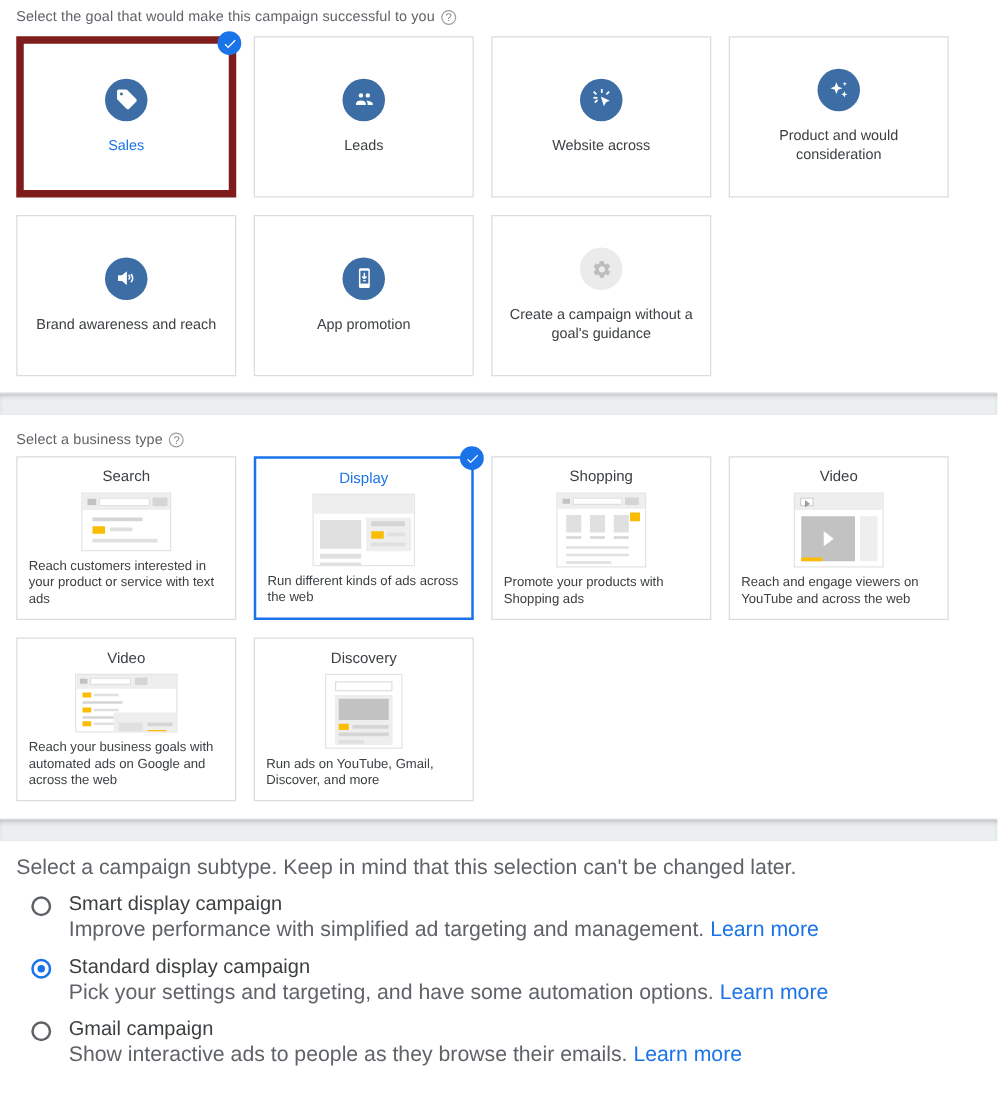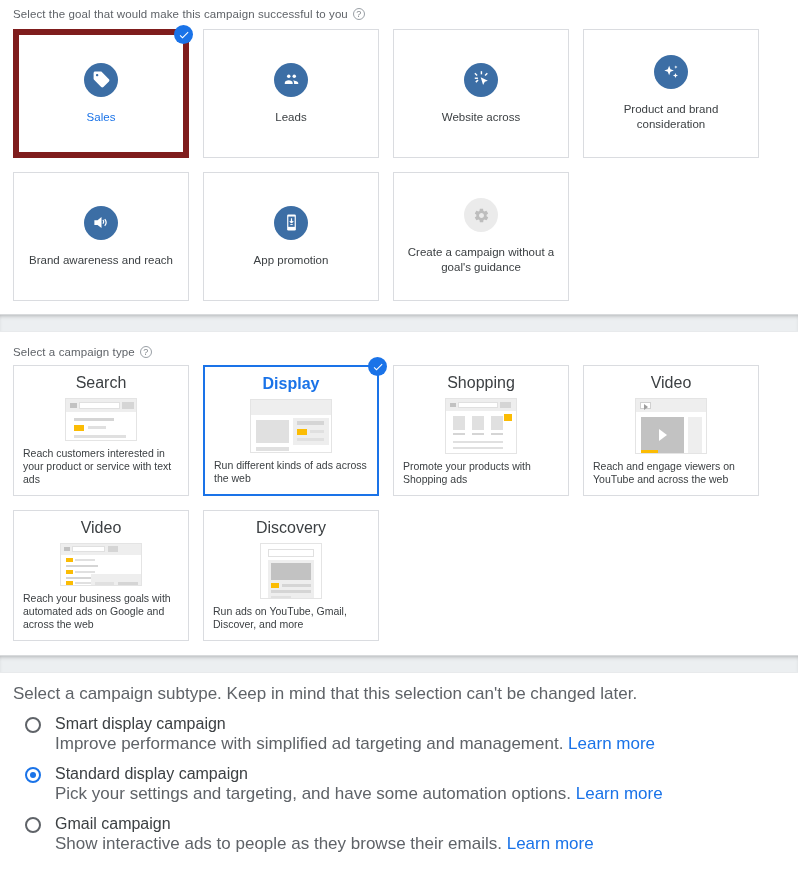--- a/index.html
+++ b/index.html
@@ -103,25 +103,25 @@
     display: flex;
     flex-direction: column;
     align-items: center;
     cursor: pointer;
   }
   .type-card.r1 { height: 131px; }
   .type-card.r2 { height: 131px; }
   .type-card.selected { border: 2px solid #1a73e8; }
 
   .type-title {
-    font-size: 16px;
+    font-size: 12px;
     color: #3c4043;
     margin-bottom: 6px;
   }
-  .type-card.selected .type-title { color: #1a73e8; font-weight: bold; }
+  .type-card.selected .type-title { color: #1a73e8; font-weight: normal; }
 
   .type-desc {
     font-size: 10.5px;
     color: #3c4043;
     text-align: left;
     line-height: 13px;
     margin-top: auto;
   }
 
   
@@ -239,21 +239,21 @@
     <div class="goal-card">
       <div class="goal-icon">
         <svg width="19" height="19" viewBox="0 0 24 24">
             <g fill="#fff">
               <path d="M9 3.5l1.7 4.3L15 9.5l-4.3 1.7L9 15.5l-1.7-4.3L3 9.5l4.3-1.7z"></path>
               <path d="M17 12.5l.9 2.3 2.3.9-2.3.9-.9 2.3-.9-2.3-2.3-.9 2.3-.9z"></path>
               <path d="M17.5 3l.6 1.5 1.5.6-1.5.6-.6 1.5-.6-1.5L15.4 5l1.5-.6z"></path>
             </g>
           </svg>
       </div>
-      <div class="goal-label">Product and brand consideration</div>
+      <div class="goal-label">Product and would consideration</div>
     </div>
 
     <div class="goal-card">
       <div class="goal-icon">
         <svg width="19" height="19" viewBox="0 0 24 24">
             <g fill="#fff">
               <path d="M3 9v6h4l5 4V5L7 9z"></path>
               <path d="M15.5 8.5c.9.9 1.5 2.1 1.5 3.5s-.6 2.6-1.5 3.5l1.1 1.1c1.2-1.2 2-2.8 2-4.6s-.8-3.4-2-4.6z"></path>
               <path d="M14 11c0 .8-.3 1.4-.8 1.9l1 1c.8-.8 1.3-1.8 1.3-2.9s-.5-2.1-1.3-2.9l-1 1c.5.5.8 1.1.8 1.9z"></path>
             </g>
@@ -287,21 +287,21 @@
 
   </div>
   <div style="height:13px"></div>
 </div>
 
 <div class="divider"></div>
 
 <div class="panel">
   <div style="height:14px"></div>
   <div class="section-head types-head">
-    <span>Select a campaign type</span>
+    <span>Select a business type</span>
     <span class="help-icon">?</span>
   </div>
 
   <div class="type-grid">
 
     <div class="type-card r1">
       <div class="type-title">Search</div>
       <div class="thumb">
         <div class="bar light" style="left:0;top:0;width:100%;height:13px;"></div>
         <div class="bar dark" style="left:4px;top:4px;width:7px;height:5px;"></div>

